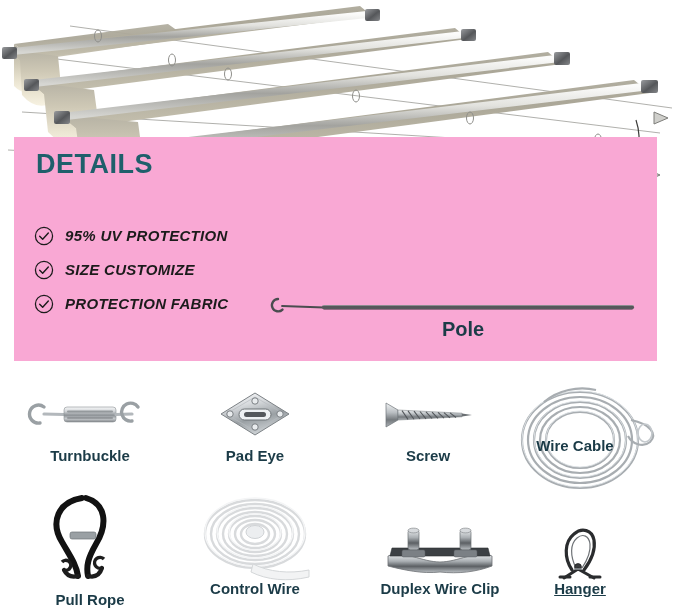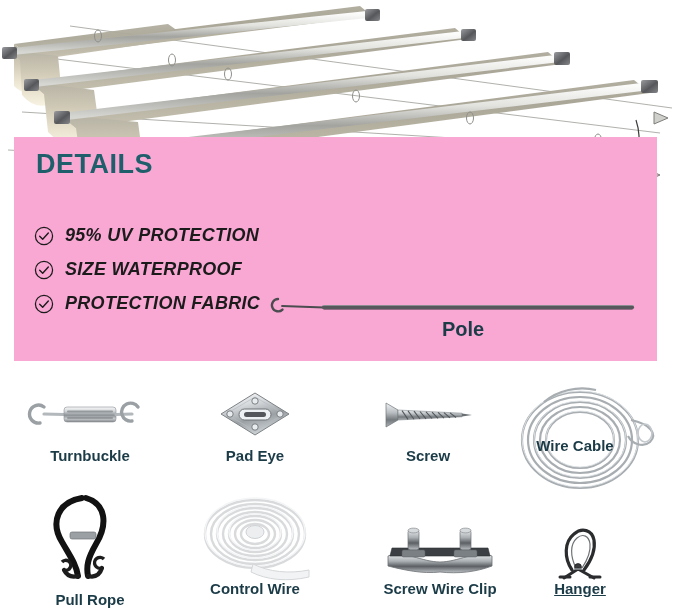--- a/index.html
+++ b/index.html
@@ -11,21 +11,21 @@
   #hero{position:absolute;left:0;top:0;width:679px;height:250px;overflow:hidden;}
 
   
   #details-panel{position:absolute;left:14px;top:137px;width:643px;height:224px;
        background:#f9a8d4;}
   #details-title{position:absolute;left:22px;top:12px;font-size:27px;font-weight:bold;
        letter-spacing:.5px;color:#1f5f6b;}
   #feature-list{position:absolute;left:20px;top:84px;}
   .feature-row{display:flex;align-items:center;height:29px;margin-bottom:5px;}
   .check-ic{width:20px;height:20px;flex:0 0 20px;margin-right:11px;}
-  .feature-label{font-size:18px;font-weight:bold;font-style:italic;color:#1b1b1b;
+  .feature-label{font-size:15px;font-weight:bold;font-style:italic;color:#1b1b1b;
        letter-spacing:.3px;white-space:nowrap;}
 
   
   #pole-wrap{position:absolute;left:262px;top:285px;width:380px;height:62px;}
   #pole-label{position:absolute;left:180px;top:33px;font-size:20px;font-weight:bold;
        color:#1b3b47;}
 
   
   .acc{position:absolute;}
   .acc-label{position:absolute;width:100%;text-align:center;font-size:15px;
@@ -141,21 +141,21 @@
           <path d="M 6.8 12.2 L 10.4 15.8 L 17.2 8.4" fill="none" stroke="#1b1b1b" stroke-width="1.7" stroke-linecap="round" stroke-linejoin="round"></path>
         </svg>
         <span class="feature-label">95% UV PROTECTION</span>
       </div>
 
       <div class="feature-row">
         <svg class="check-ic" viewBox="0 0 24 24">
           <circle cx="12" cy="12" r="10.3" fill="none" stroke="#1b1b1b" stroke-width="1.5"></circle>
           <path d="M 6.8 12.2 L 10.4 15.8 L 17.2 8.4" fill="none" stroke="#1b1b1b" stroke-width="1.7" stroke-linecap="round" stroke-linejoin="round"></path>
         </svg>
-        <span class="feature-label">SIZE WATERPROOF</span>
+        <span class="feature-label">SIZE CUSTOMIZE</span>
       </div>
 
       <div class="feature-row">
         <svg class="check-ic" viewBox="0 0 24 24">
           <circle cx="12" cy="12" r="10.3" fill="none" stroke="#1b1b1b" stroke-width="1.5"></circle>
           <path d="M 6.8 12.2 L 10.4 15.8 L 17.2 8.4" fill="none" stroke="#1b1b1b" stroke-width="1.7" stroke-linecap="round" stroke-linejoin="round"></path>
         </svg>
         <span class="feature-label">PROTECTION FABRIC</span>
       </div>
 
@@ -348,21 +348,21 @@
       <path d="M 22 26 L 118 26 L 120 34 L 20 34 Z" fill="#3c4044" stroke="#2c3034" stroke-width="0.6"></path>
 
       <rect x="38" y="8" width="11" height="20" rx="2.5" fill="url(#clipG)" stroke="#6c7074" stroke-width="0.7"></rect>
       <rect x="90" y="8" width="11" height="20" rx="2.5" fill="url(#clipG)" stroke="#6c7074" stroke-width="0.7"></rect>
       <ellipse cx="43.5" cy="8.5" rx="5.5" ry="2.4" fill="#d7dadd" stroke="#7a7e82" stroke-width="0.6"></ellipse>
       <ellipse cx="95.5" cy="8.5" rx="5.5" ry="2.4" fill="#d7dadd" stroke="#7a7e82" stroke-width="0.6"></ellipse>
 
       <rect x="32" y="28" width="23" height="7" rx="1.5" fill="#7b8085" stroke="#5a5e62" stroke-width="0.5"></rect>
       <rect x="84" y="28" width="23" height="7" rx="1.5" fill="#7b8085" stroke="#5a5e62" stroke-width="0.5"></rect>
     </svg>
-    <div class="acc-label" style="top:58px;">Screw Wire Clip</div>
+    <div class="acc-label" style="top:58px;">Duplex Wire Clip</div>
   </div>
 
   <div class="acc" style="left:520px;top:522px;width:120px;height:80px;">
     <svg width="120" height="62" viewBox="0 0 120 62">
 
       <path d="M 52 48 C 44 36 44 20 54 12 C 62 5 72 8 74 18 C 76 30 70 40 64 48" fill="none" stroke="#2a2c2e" stroke-width="3.2" stroke-linecap="round"></path>
       <path d="M 56 46 C 50 34 50 22 57 16 C 63 11 69 14 70 22 C 71 31 66 40 62 46" fill="none" stroke="#6e7276" stroke-width="1.2"></path>
 
       <circle cx="58" cy="45" r="3.4" fill="#3a3c3e" stroke="#1e2022" stroke-width="0.8"></circle>
 

